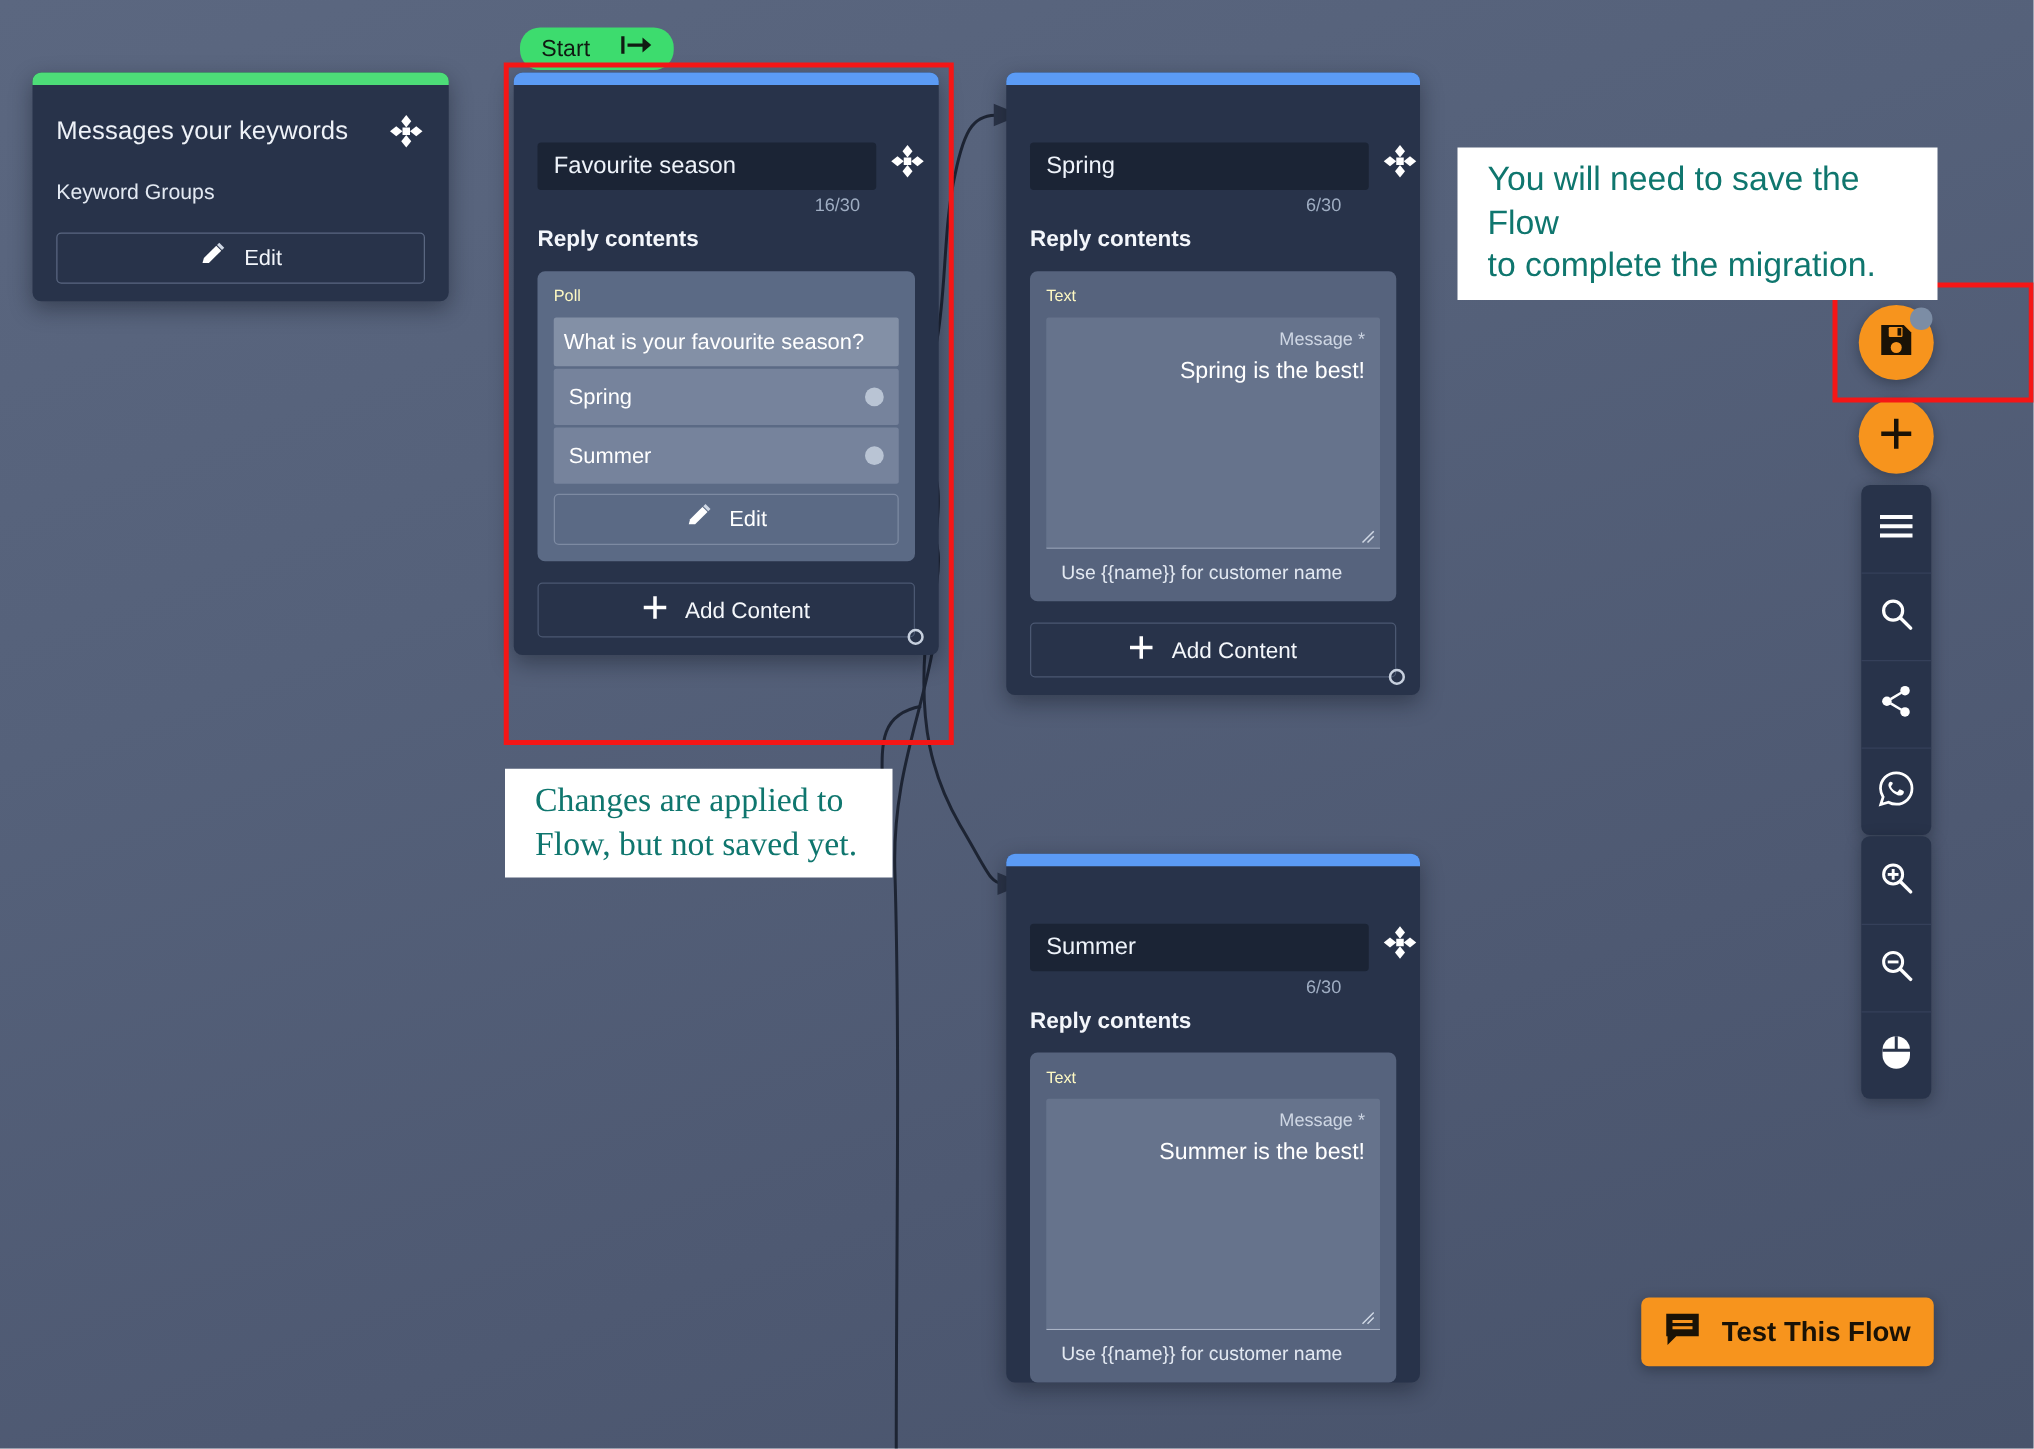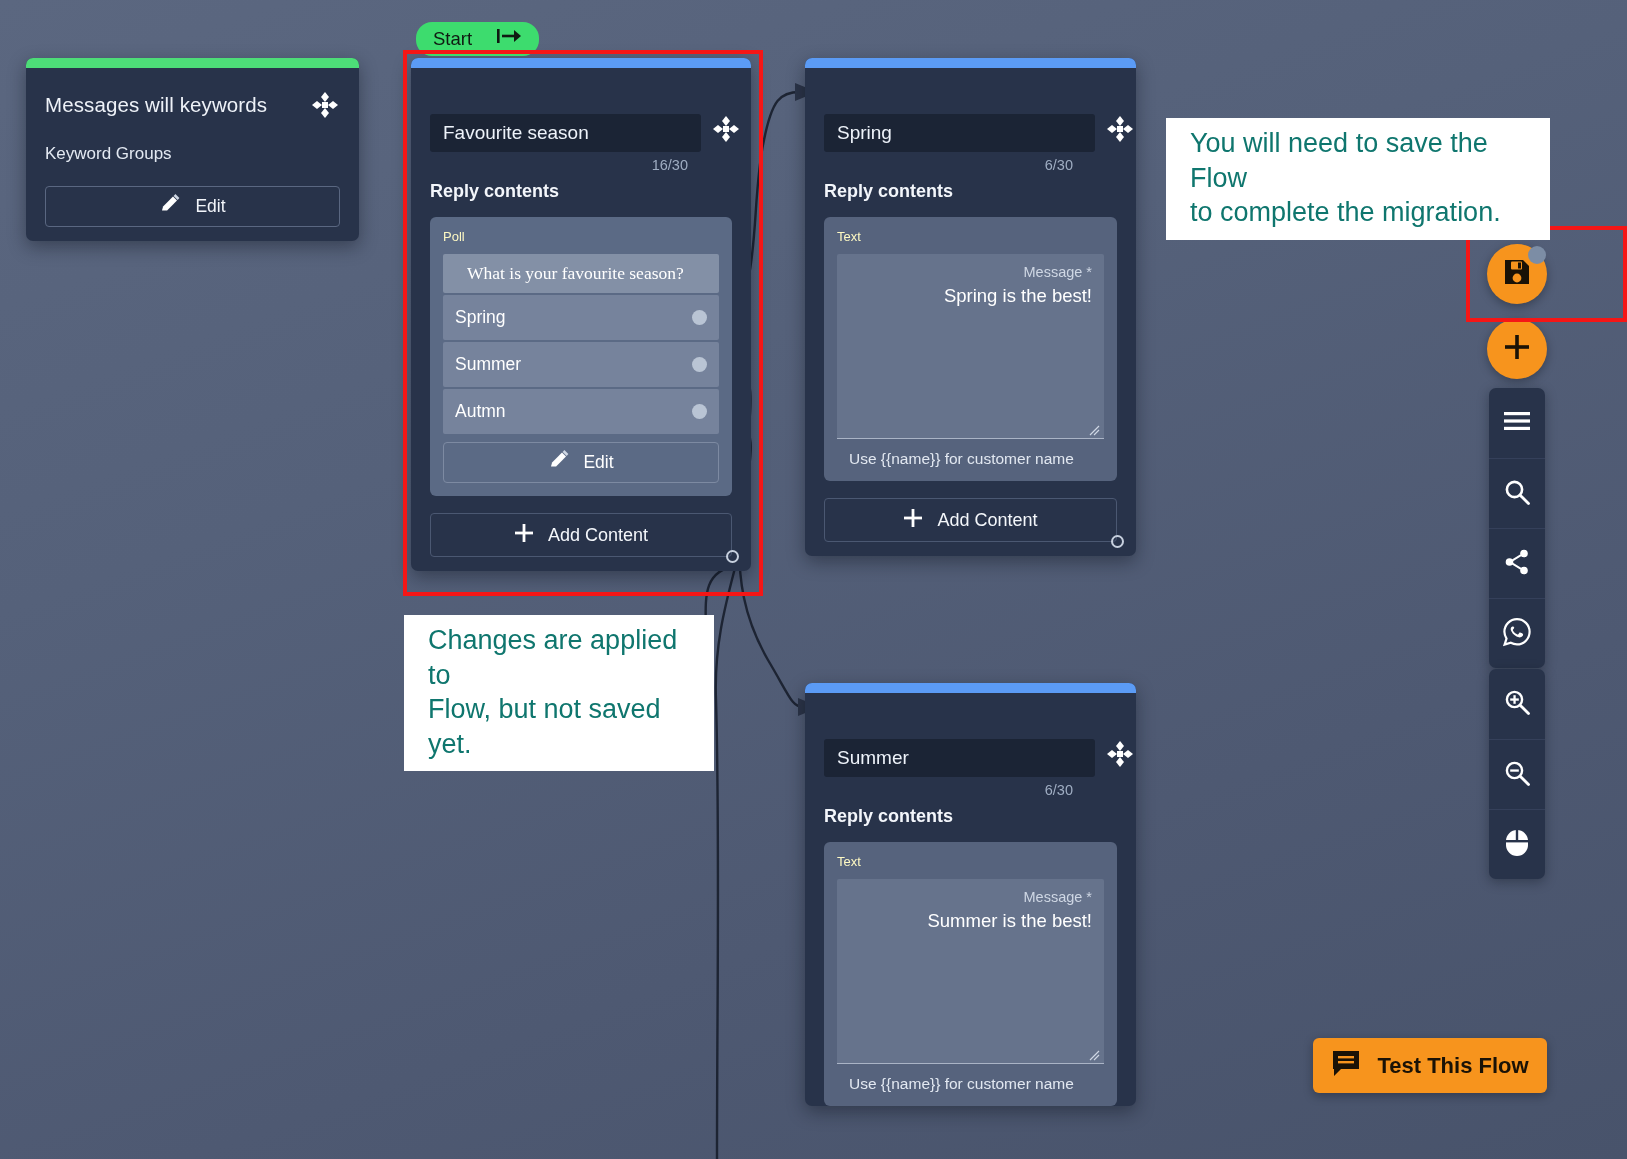--- a/index.html
+++ b/index.html
@@ -121,24 +121,23 @@
     color: #fef9c3;
     font-size: 13px;
     margin-bottom: 10px;
   }
 
   
   .poll-question {
     background: #8390a6;
     color: #ffffff;
     font-size: 17.5px;
-    padding: 9px 24px;
+    padding: 9px 8px;
     margin-bottom: 2px;
     border-radius: 2px;
-    font-family: Liberation Serif, serif;
   }
   .poll-option {
     background: #76839c;
     color: #ffffff;
     font-size: 17.5px;
     padding: 12px 12px;
     margin-bottom: 2px;
     border-radius: 2px;
     display: flex; align-items: center; justify-content: space-between;
   }
@@ -312,21 +311,21 @@
         <path d="M6 9 H21" stroke="#101a12" stroke-width="2.6" fill="none"></path>
         <polygon points="18,3 25,9 18,15" fill="#101a12"></polygon>
       </svg>
     </span>
   </div>
 
   <div class="node" style="left:26px; top:58px; width:333px;">
     <div class="node-accent accent-green"></div>
     <div class="node-body">
       <div class="kw-title-row">
-        <div class="kw-title">Messages will keywords</div>
+        <div class="kw-title">Messages your keywords</div>
         <div class="drag-handle">
           <svg width="28" height="28" viewBox="0 0 28 28">
             <polygon points="14,1 18,6 14,11 10,6" fill="#ffffff"></polygon>
             <polygon points="14,17 18,22 14,27 10,22" fill="#ffffff"></polygon>
             <polygon points="1,14 6,10 11,14 6,18" fill="#ffffff"></polygon>
             <polygon points="17,14 22,10 27,14 22,18" fill="#ffffff"></polygon>
             <rect x="11" y="11" width="6" height="6" fill="#ffffff"></rect>
           </svg>
         </div>
       </div>
@@ -366,24 +365,20 @@
         <div class="poll-question">What is your favourite season?</div>
 
         <div class="poll-option">
           <span>Spring</span>
           <span class="poll-dot"></span>
         </div>
         <div class="poll-option">
           <span>Summer</span>
           <span class="poll-dot"></span>
         </div>
-        <div class="poll-option">
-          <span>Autmn</span>
-          <span class="poll-dot"></span>
-        </div>
 
         <div class="poll-edit">
           <span>
             <svg width="22" height="22" viewBox="0 0 22 22">
               <path d="M3 17.4 L4.1 13.4 L14 3.5 L18 7.5 L8.1 17.4 Z" fill="#ffffff"></path>
               <path d="M14.6 2.9 L16.4 1.1 L20.4 5.1 L18.6 6.9 Z" fill="#cfd7e4"></path>
             </svg>
           </span>
           <span>Edit</span>
         </div>
@@ -479,21 +474,21 @@
         <div class="hint">Use {{name}} for customer name</div>
       </div>
     </div>
   </div>
 
   <div class="hl-rect" style="left:403px; top:50px; width:360px; height:546px;"></div>
   <div class="hl-rect" style="left:1466px; top:226px; width:161px; height:96px;"></div>
 
   <div class="callout" style="left:1166px; top:118px; width:384px;">You will need to save the Flow
 to complete the migration.</div>
-  <div class="callout" style="left:404px; top:615px; width:310px;">Changes are applied to
+  <div class="callout" style="left:404px; top:615px; width:310px;font-family:Liberation Serif, serif;">Changes are applied to
 Flow, but not saved yet.</div>
 
   <div class="fab" style="left:1487px; top:244px;">
     <span>
       <svg width="30" height="30" viewBox="0 0 30 30">
         <path d="M3 3 H21 L27 9 V27 H3 Z" fill="#1a1206"></path>
         <rect x="9" y="4.5" width="11" height="8" rx="1" fill="#f7941d"></rect>
         <rect x="16" y="5.5" width="3" height="6" fill="#1a1206"></rect>
         <circle cx="15" cy="21" r="4.4" fill="#f7941d"></circle>
       </svg>

